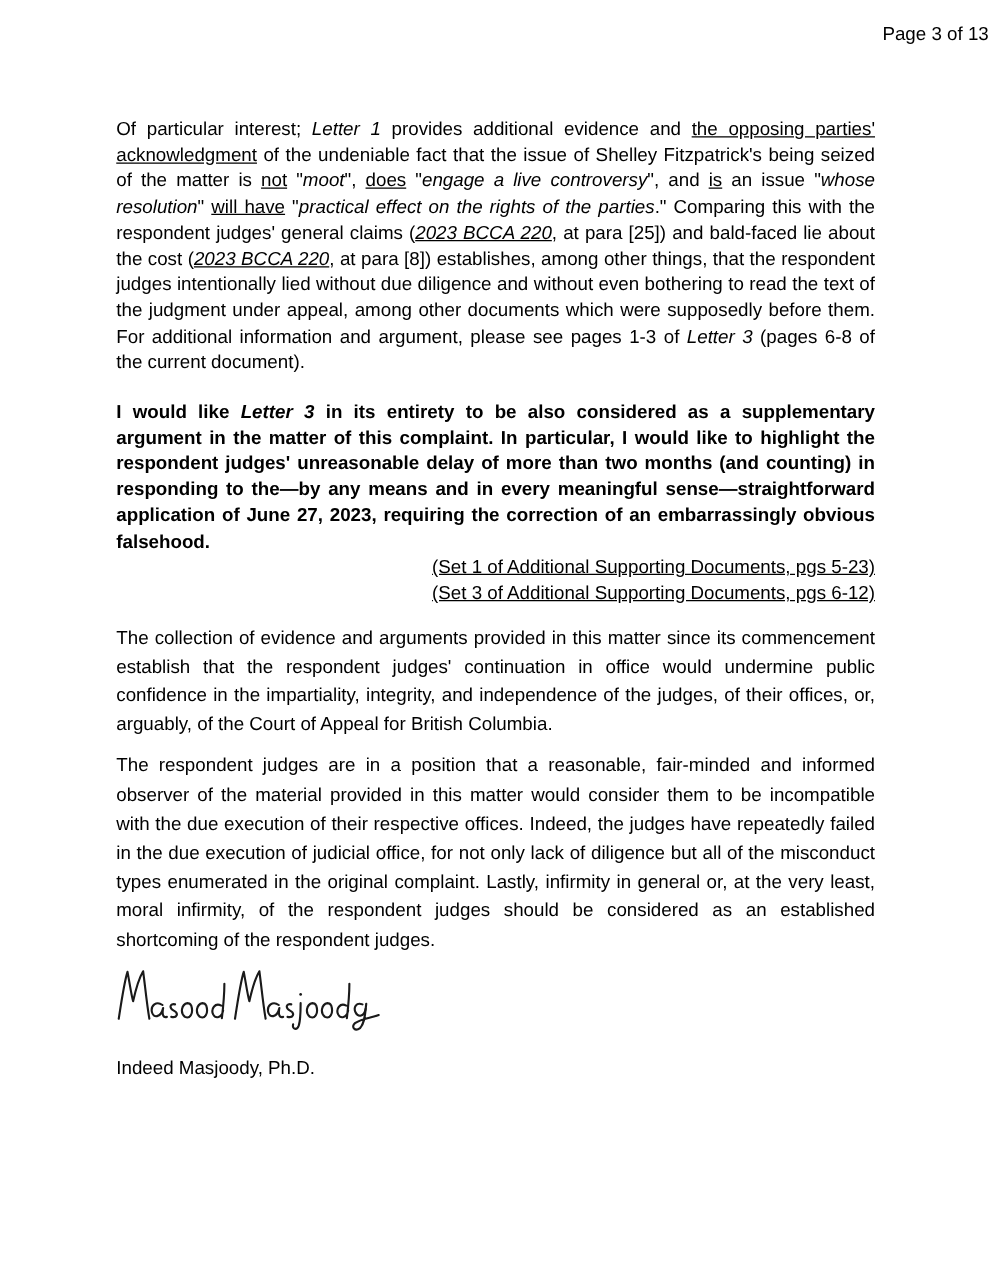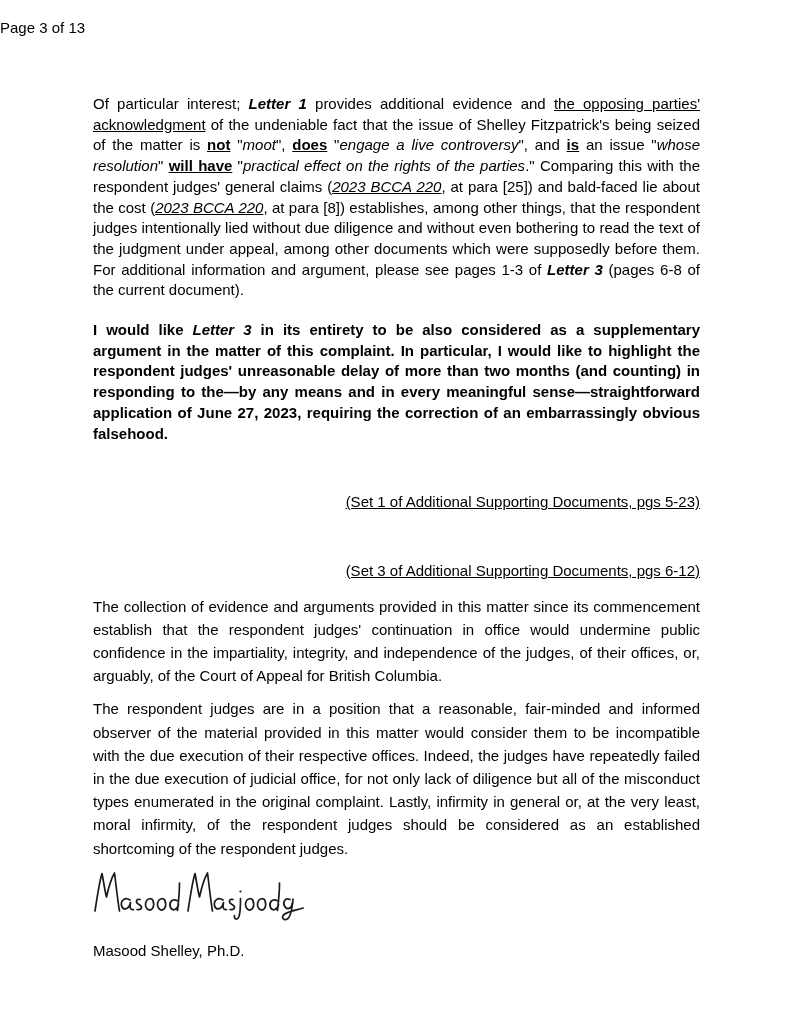--- a/index.html
+++ b/index.html
@@ -11,45 +11,45 @@
     color: #000000;
     font-family: "Liberation Sans", sans-serif;
     font-size: 15px;
     overflow: hidden;
   }
   .page-header {
     position: absolute;
     top: 19px;
     left: 0;
     width: 100%;
-    text-align: left;
+    text-align: right;
     font-size: 15px;
     color: #000000;
   }
   .letter-body {
     position: absolute;
     left: 93px;
     top: 94px;
     width: 607px;
   }
   .para {
     text-align: justify;
     margin: 0;
   }
   .para.tight { line-height: 20.7px; }
   .para.loose { line-height: 23.2px; }
   .para + .para.tight { margin-top: 19px; font-weight: bold; }
-  .b { font-weight: bold; }
+  .b { font-weight: normal; }
   .i { font-style: italic; }
   .u { text-decoration: underline; }
   .attachment-refs {
     text-align: right;
     line-height: 20.7px;
   }
-  .attachment-refs div { text-decoration: underline; margin-top: 48px; }
+  .attachment-refs div { text-decoration: underline; }
   .para-3 { margin-top: 13px; }
   .para-4 { margin-top: 10px; }
   .salutation {
     margin-top: 23px;
     line-height: 20.7px;
     text-align: left;
   }
   .signature-wrap {
     margin-top: 9px;
     height: 52px;
@@ -105,17 +105,17 @@
         <path d="M147.5,29.5 C147.5,35 147.5,43 146,47.5 C144.5,51.5 140.5,50.5 141.5,46.5"></path>
         <circle cx="147.5" cy="22.5" r="1.1" fill="#1a1a1a" stroke="none"></circle>
         <path d="M157,29.5 C152,30.5 151,37.5 155,40.5 C159,42.5 162,37.5 160,31.5 C159,29.5 158,29.5 157,29.5"></path>
         <path d="M169,29.5 C164,30.5 163,37.5 167,40.5 C171,42.5 174,37.5 172,31.5 C171,29.5 170,29.5 169,29.5"></path>
         <path d="M184,31.5 C179,29 175.5,34 177.5,38.5 C179.5,42.5 184.5,41 185.5,35.5 M186.5,14 C186.5,22 185.5,33 184.5,41.5"></path>
         <path d="M197,30.5 C192,28.5 189.5,33 191.5,37 C193.5,41 198.5,40.5 199.5,34"></path>
         <path d="M200,30 C199,38 199,45.5 195,49.5 C191,52.5 187.5,48.5 191,45.5 C196,42 203,41.5 210,39"></path>
       </svg>
     </div>
 
-    <div class="signer-name">Masood Shelley, Ph.D.</div>
+    <div class="signer-name">Indeed Masjoody, Ph.D.</div>
 
 
   </div>
 </div>
 
 </body></html>

